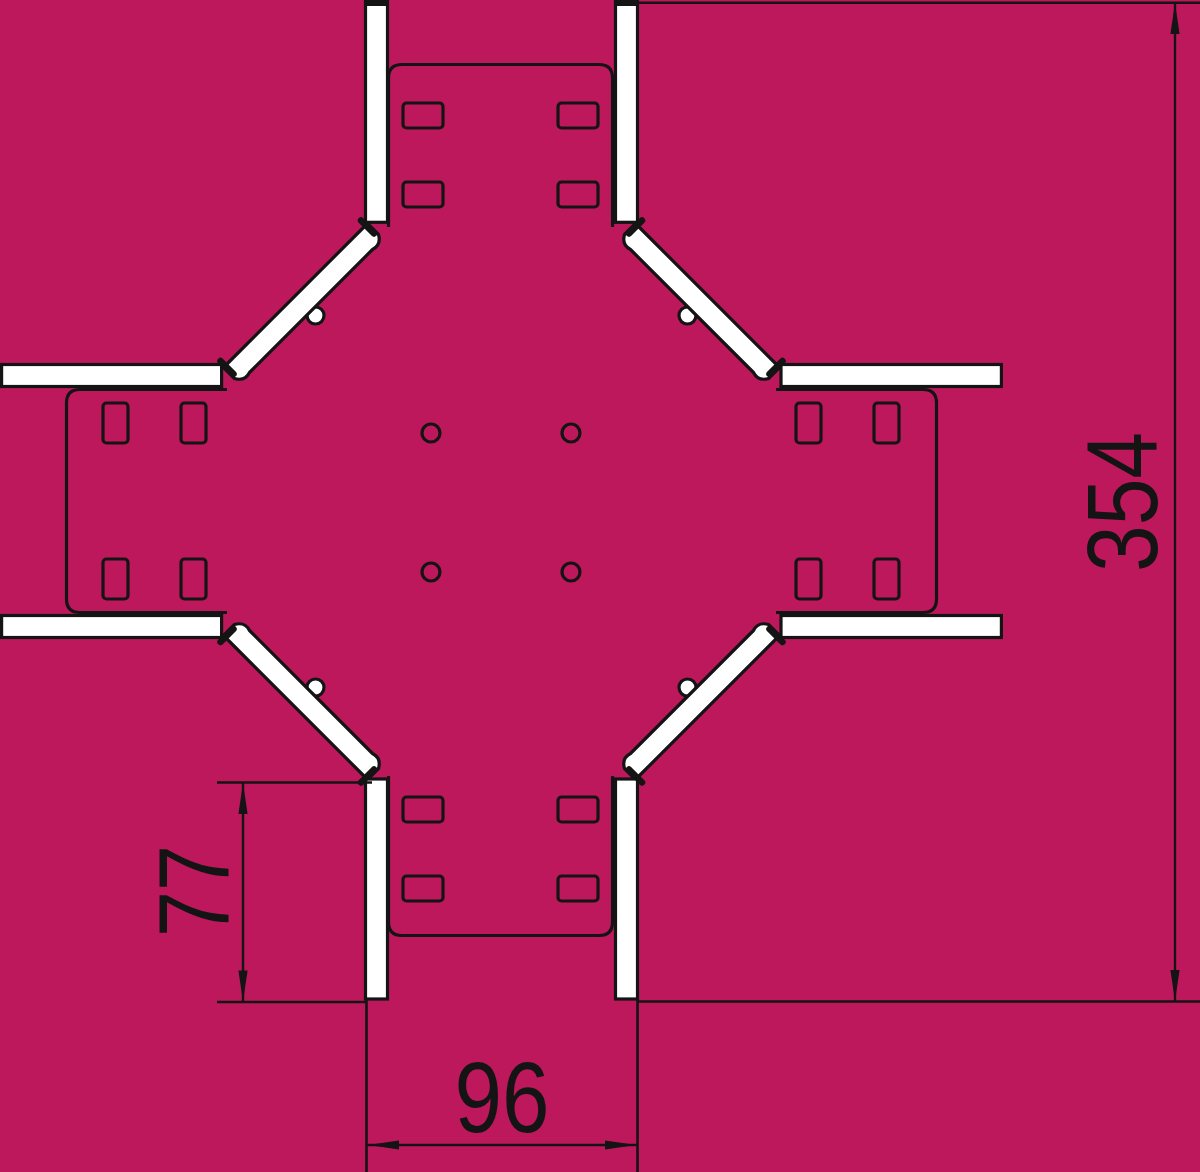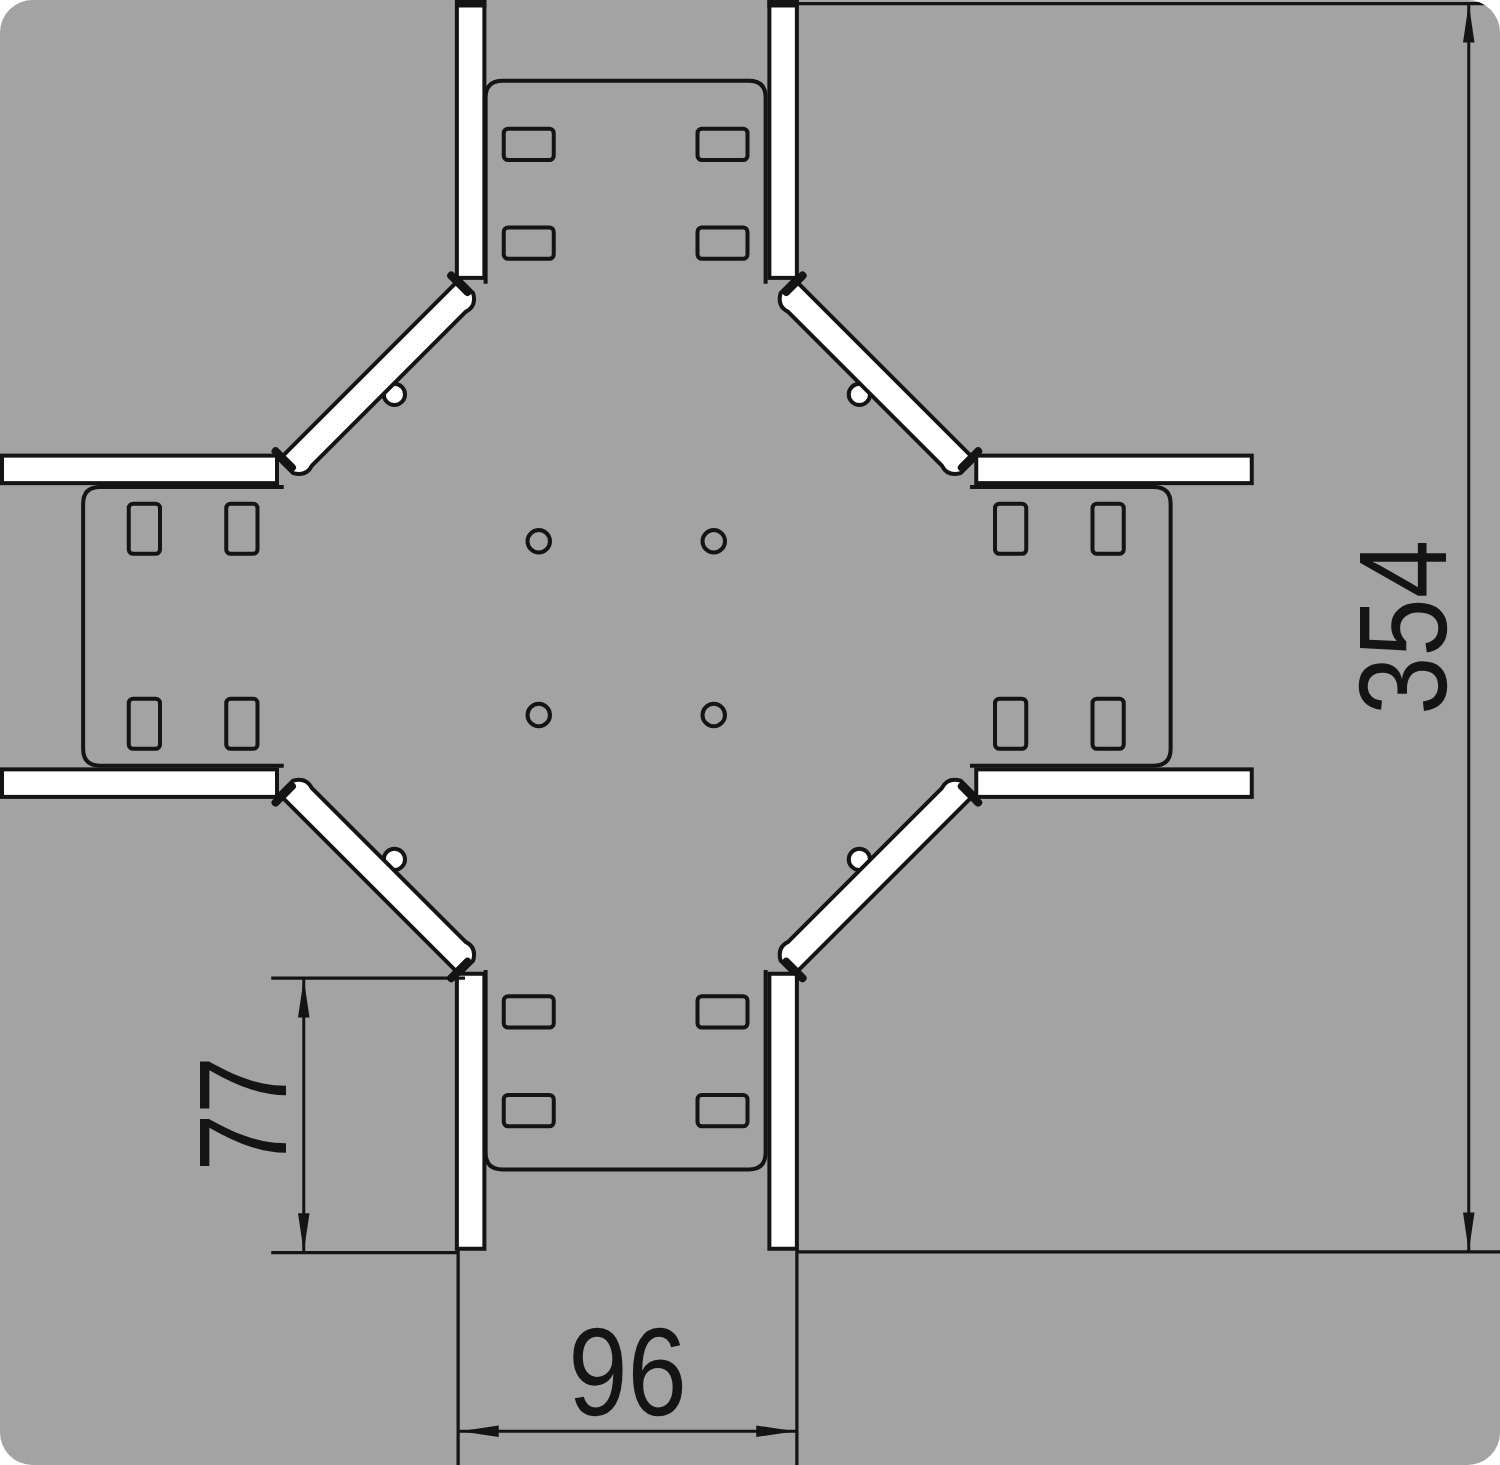--- a/index.html
+++ b/index.html
@@ -4,23 +4,22 @@
 <style>
   html, body {
     margin: 0;
     padding: 0;
     background: #ffffff;
   }
   .canvas {
     position: relative;
     width: 1200px;
     height: 1172px;
-    background: #a3a3a3;
+    background: #be185d;
     overflow: hidden;
-    border-radius: 26px;
   }
   svg { display: block; }
   .dim-text {
     font-family: "Liberation Sans", sans-serif;
     font-size: 100px;
     fill: #141414;
   }
 </style>
 </head>
 <body>

